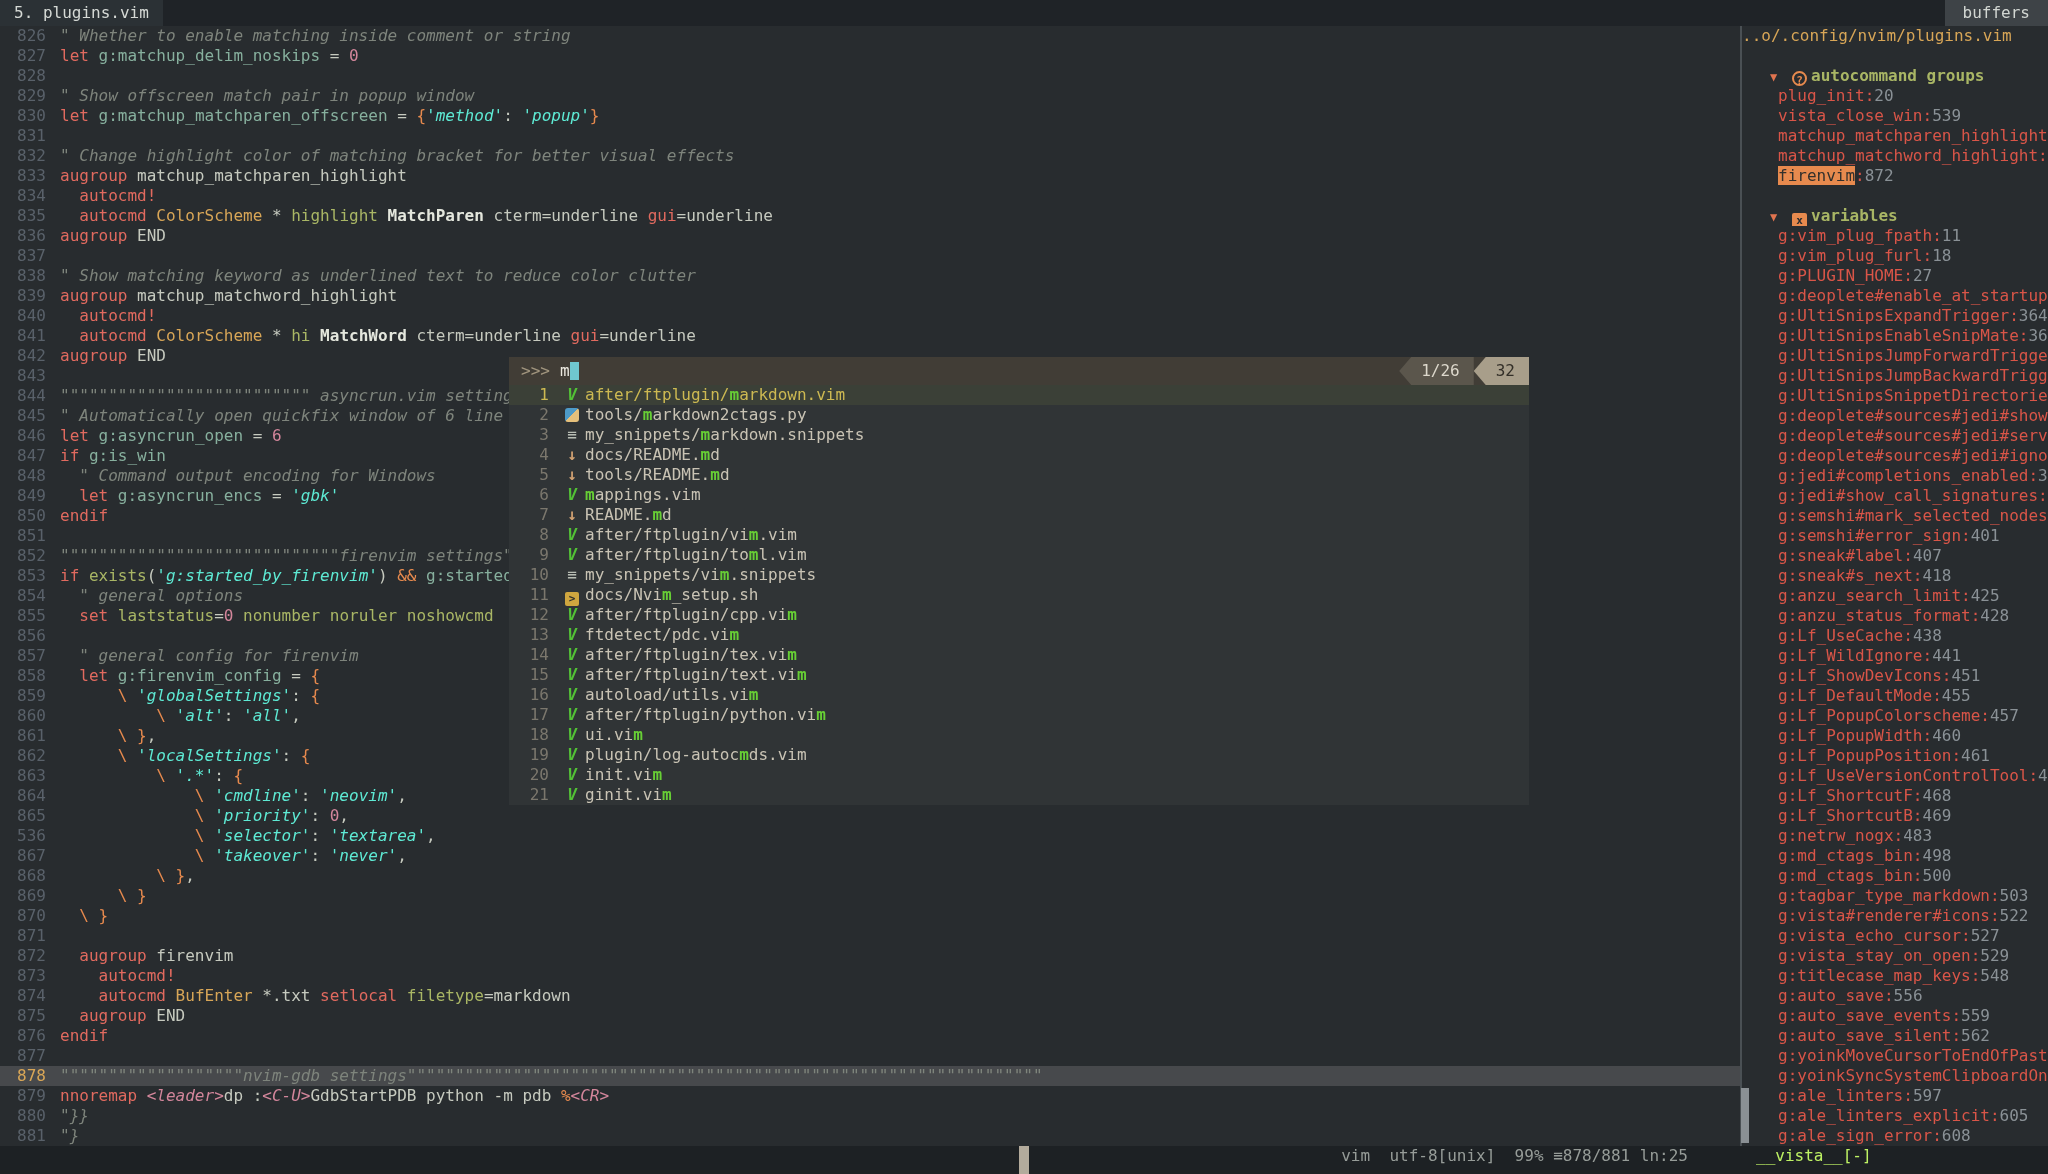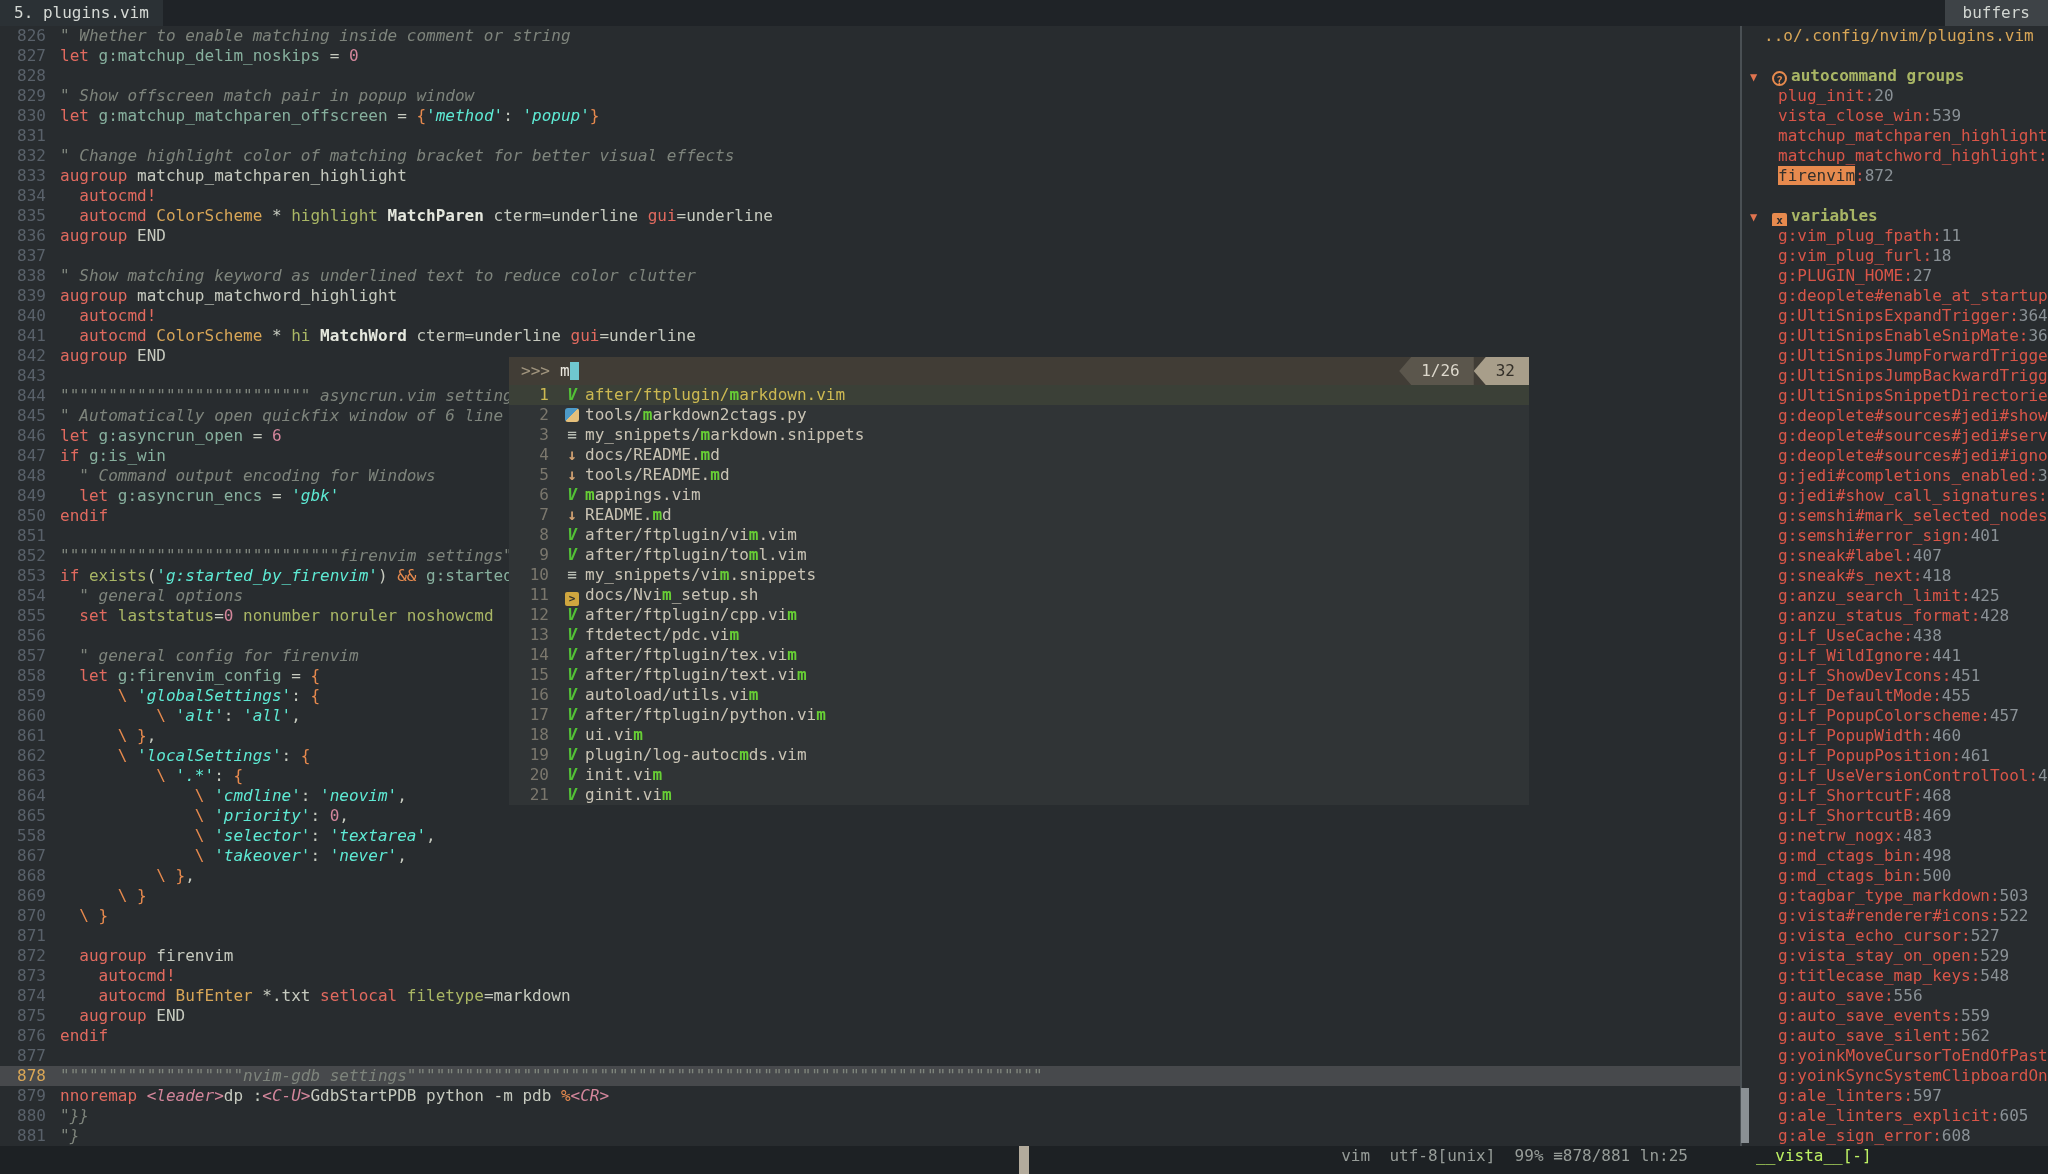--- a/index.html
+++ b/index.html
@@ -29,22 +29,22 @@
   .s-org{color:#e78a4e;}
   .s-pnk{color:#d3869b;font-style:italic;}
   .s-bld{color:#e4e7dd;font-weight:bold;}
 
   
   .vsep{position:absolute;left:1740px;top:26px;width:2px;height:1148px;background:#4a5054;}
   .side-scroll{position:absolute;left:1741px;top:1088px;width:8px;height:55px;background:#8a9094;}
 
   
   .sidebar{position:absolute;left:1742px;top:26px;width:306px;height:1120px;overflow:hidden;}
-  .srow{height:20px;white-space:pre;overflow:hidden;padding-left:22px;}
-  .srow.hdr{padding-left:8px;}
+  .srow{height:20px;white-space:pre;overflow:hidden;padding-left:0;}
+  .srow.hdr{padding-left:28px;}
   .v-title{color:#d8a657;}
   .v-caret{color:#e1744f;font-size:12px;display:inline-block;width:22px;}
   .v-hdr-text{color:#a9b665;font-weight:bold;}
   .v-qicon{display:inline-block;width:15px;height:15px;border:2px solid #e78a4e;border-radius:50%;color:#e78a4e;
            font-size:11px;line-height:15px;text-align:center;vertical-align:-3px;margin-right:4px;box-sizing:border-box;font-weight:bold;}
   .v-xicon{display:inline-block;width:15px;height:15px;background:#e78a4e;border-radius:2px;color:#282c2f;
            font-size:11px;line-height:15px;text-align:center;vertical-align:-3px;margin-right:4px;font-weight:bold;}
   .v-item{padding-left:36px;}
   .v-name{color:#d95548;}
   .v-name.hl{background:#e78a4e;color:#32302c;}
@@ -139,21 +139,21 @@
       <div class="line"><span class="lnum">856</span><span class="code"></span></div>
       <div class="line"><span class="lnum">857</span><span class="code"><span class="s-cmt">  " general config for firenvim</span></span></div>
       <div class="line"><span class="lnum">858</span><span class="code"><span class="s-fg">  </span><span class="s-kw">let</span><span class="s-fg"> </span><span class="s-id">g:firenvim_config</span><span class="s-fg"> = </span><span class="s-org">{</span></span></div>
       <div class="line"><span class="lnum">859</span><span class="code"><span class="s-fg">      </span><span class="s-org">\ </span><span class="s-str">'globalSettings'</span><span class="s-fg">: </span><span class="s-org">{</span></span></div>
       <div class="line"><span class="lnum">860</span><span class="code"><span class="s-fg">          </span><span class="s-org">\ </span><span class="s-str">'alt'</span><span class="s-fg">: </span><span class="s-str">'all'</span><span class="s-fg">,</span></span></div>
       <div class="line"><span class="lnum">861</span><span class="code"><span class="s-fg">      </span><span class="s-org">\ }</span><span class="s-fg">,</span></span></div>
       <div class="line"><span class="lnum">862</span><span class="code"><span class="s-fg">      </span><span class="s-org">\ </span><span class="s-str">'localSettings'</span><span class="s-fg">: </span><span class="s-org">{</span></span></div>
       <div class="line"><span class="lnum">863</span><span class="code"><span class="s-fg">          </span><span class="s-org">\ </span><span class="s-str">'.*'</span><span class="s-fg">: </span><span class="s-org">{</span></span></div>
       <div class="line"><span class="lnum">864</span><span class="code"><span class="s-fg">              </span><span class="s-org">\ </span><span class="s-str">'cmdline'</span><span class="s-fg">: </span><span class="s-str">'neovim'</span><span class="s-fg">,</span></span></div>
       <div class="line"><span class="lnum">865</span><span class="code"><span class="s-fg">              </span><span class="s-org">\ </span><span class="s-str">'priority'</span><span class="s-fg">: </span><span class="s-num">0</span><span class="s-fg">,</span></span></div>
-      <div class="line"><span class="lnum">558</span><span class="code"><span class="s-fg">              </span><span class="s-org">\ </span><span class="s-str">'selector'</span><span class="s-fg">: </span><span class="s-str">'textarea'</span><span class="s-fg">,</span></span></div>
+      <div class="line"><span class="lnum">536</span><span class="code"><span class="s-fg">              </span><span class="s-org">\ </span><span class="s-str">'selector'</span><span class="s-fg">: </span><span class="s-str">'textarea'</span><span class="s-fg">,</span></span></div>
       <div class="line"><span class="lnum">867</span><span class="code"><span class="s-fg">              </span><span class="s-org">\ </span><span class="s-str">'takeover'</span><span class="s-fg">: </span><span class="s-str">'never'</span><span class="s-fg">,</span></span></div>
       <div class="line"><span class="lnum">868</span><span class="code"><span class="s-fg">          </span><span class="s-org">\ }</span><span class="s-fg">,</span></span></div>
       <div class="line"><span class="lnum">869</span><span class="code"><span class="s-fg">      </span><span class="s-org">\ }</span></span></div>
       <div class="line"><span class="lnum">870</span><span class="code"><span class="s-fg">  </span><span class="s-org">\ }</span></span></div>
       <div class="line"><span class="lnum">871</span><span class="code"></span></div>
       <div class="line"><span class="lnum">872</span><span class="code"><span class="s-fg">  </span><span class="s-kw">augroup</span><span class="s-fg"> firenvim</span></span></div>
       <div class="line"><span class="lnum">873</span><span class="code"><span class="s-kw">    autocmd!</span></span></div>
       <div class="line"><span class="lnum">874</span><span class="code"><span class="s-fg">    </span><span class="s-kw">autocmd</span><span class="s-fg"> </span><span class="s-yel">BufEnter</span><span class="s-fg"> *.txt </span><span class="s-kw">setlocal</span><span class="s-fg"> </span><span class="s-grn">filetype</span><span class="s-fg">=markdown</span></span></div>
       <div class="line"><span class="lnum">875</span><span class="code"><span class="s-fg">  </span><span class="s-kw">augroup</span><span class="s-fg"> END</span></span></div>
       <div class="line"><span class="lnum">876</span><span class="code"><span class="s-kw">endif</span></span></div>

